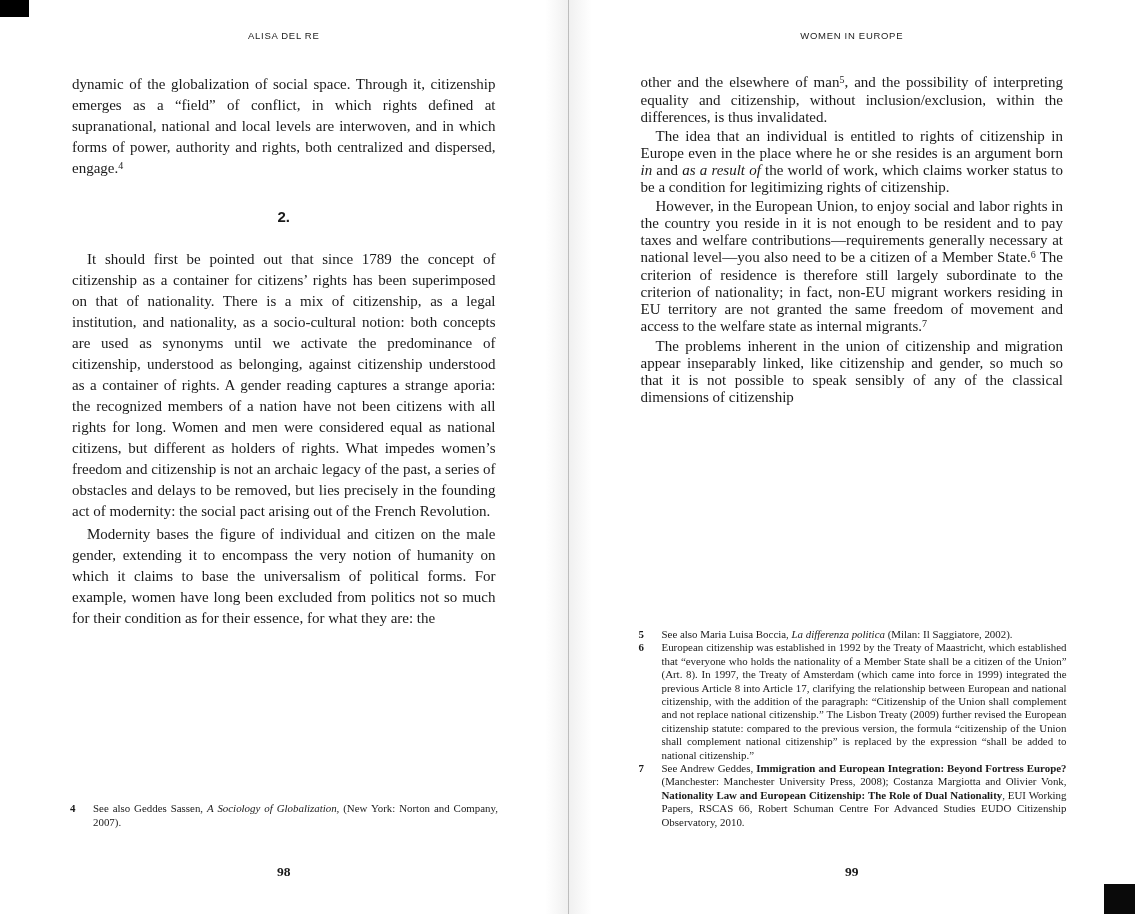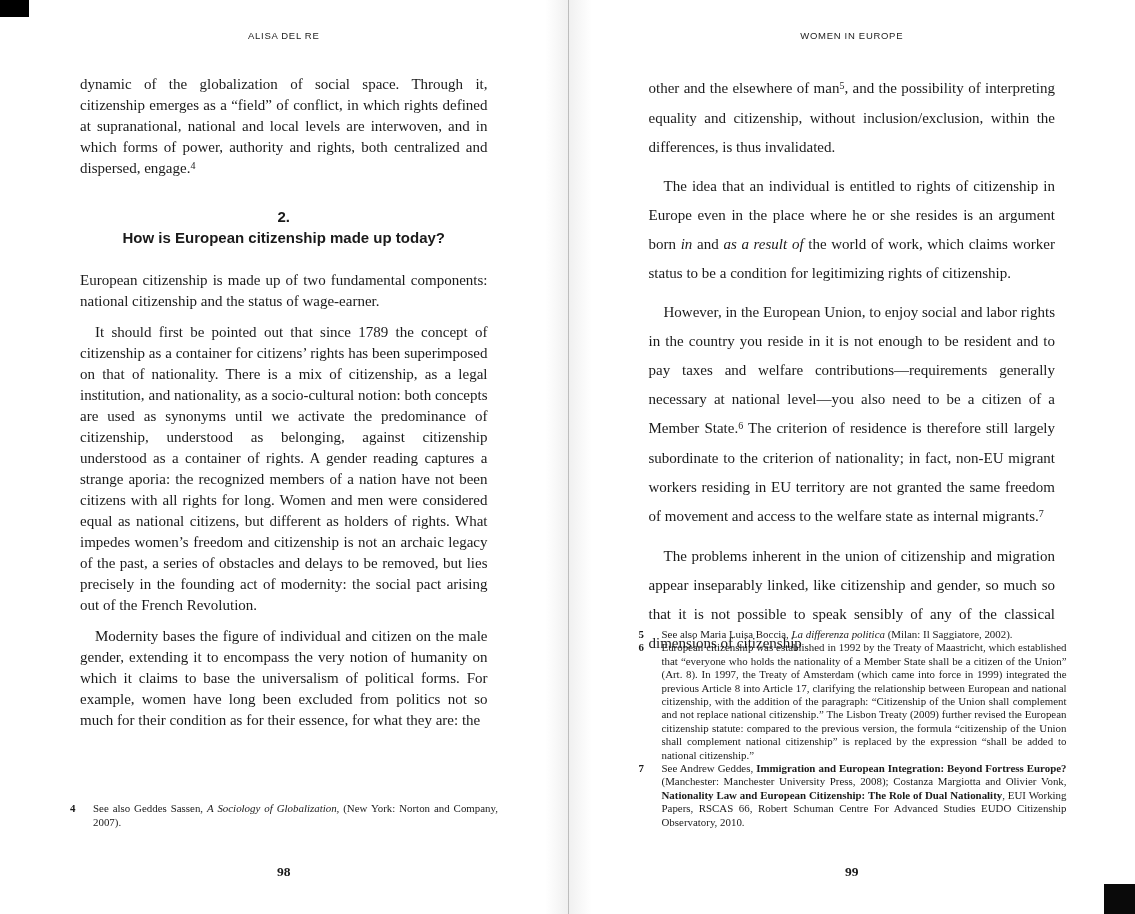--- a/index.html
+++ b/index.html
@@ -29,22 +29,22 @@
     color: #1c1c1c;
   }
 
   .body-text {
     margin: 33px 70px 0 70px;
     font-size: 15px;
     line-height: 21px;
     text-align: justify;
     hyphens: auto; -webkit-hyphens: auto;
   }
-  .page-right .body-text { line-height: 29px; }
-  .body-text p { margin: 10px; }
+  .page-right .body-text { line-height: 17px; }
+  .body-text p { margin: 2px; }
   p.indent { text-indent: 15px; }
 
   .sup { font-size: 10px; position: relative; top: -4.5px; }
 
   .section-heading {
     font-family: "Liberation Sans", sans-serif;
     font-weight: bold;
     font-size: 15px; line-height: 21px;
     text-align: center;
     margin: 26px 0 22px 0;
@@ -91,24 +91,22 @@
 <div class="spread">
 
   <div class="page page-left">
     <div class="running-head">ALISA DEL RE</div>
 
     <div class="body-text">
       <p><span>dynamic of the globalization of social space. Through it, citizenship emerges as a “field” of conflict, in which rights defined at supranational, national and local levels are interwoven, and in which forms of power, authority and rights, both centralized and dispersed, engage.</span><span class="sup">4</span></p>
 
       <div class="section-heading">
         <div>2.</div>
-        <div>How is European citizenship made up today?</div>
       </div>
 
-      <p><span>European citizenship is made up of two fundamental components: national citizenship and the status of wage-earner.</span></p>
       <p class="indent"><span>It should first be pointed out that since 1789 the concept of citizenship as a container for citizens’ rights has been superimposed on that of nationality. There is a mix of citizenship, as a legal institution, and nationality, as a socio-cultural notion: both concepts are used as synonyms until we activate the predominance of citizenship, understood as belonging, against citizenship understood as a container of rights. A gender reading captures a strange aporia: the recognized members of a nation have not been citizens with all rights for long. Women and men were considered equal as national citizens, but different as holders of rights. What impedes women’s freedom and citizenship is not an archaic legacy of the past, a series of obstacles and delays to be removed, but lies precisely in the founding act of modernity: the social pact arising out of the French Revolution.</span></p>
       <p class="indent"><span>Modernity bases the figure of individual and citizen on the male gender, extending it to encompass the very notion of humanity on which it claims to base the universalism of political forms. For example, women have long been excluded from politics not so much for their condition as for their essence, for what they are: the</span></p>
     </div>
 
     <div class="footnotes">
       <div class="footnote"><span class="fn-marker">4</span><span>See also Geddes Sassen, </span><span class="i">A Sociology of Globalization,</span><span> (New York: Norton and Company, 2007).</span></div>
     </div>
 
     <div class="page-number">98</div>
   </div>

